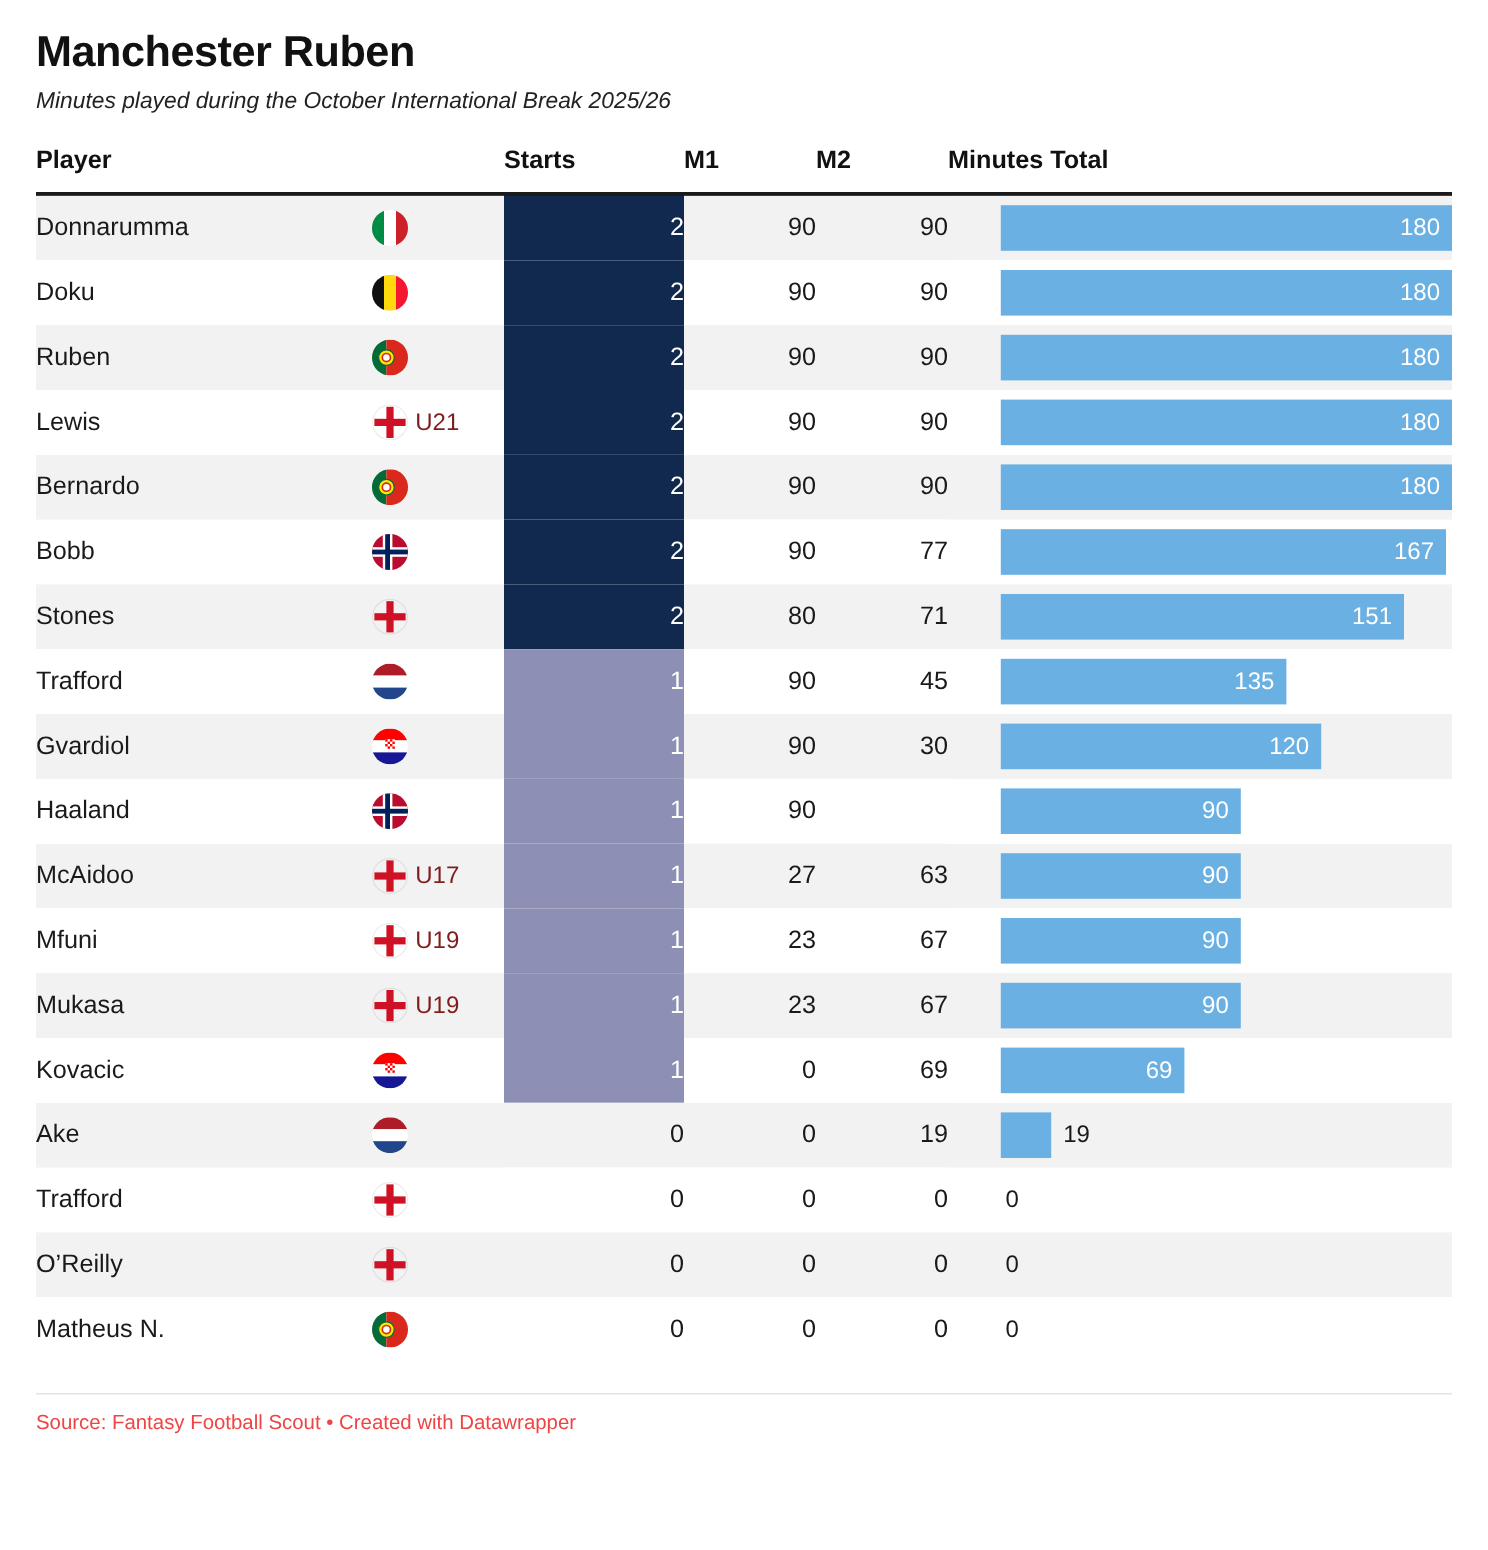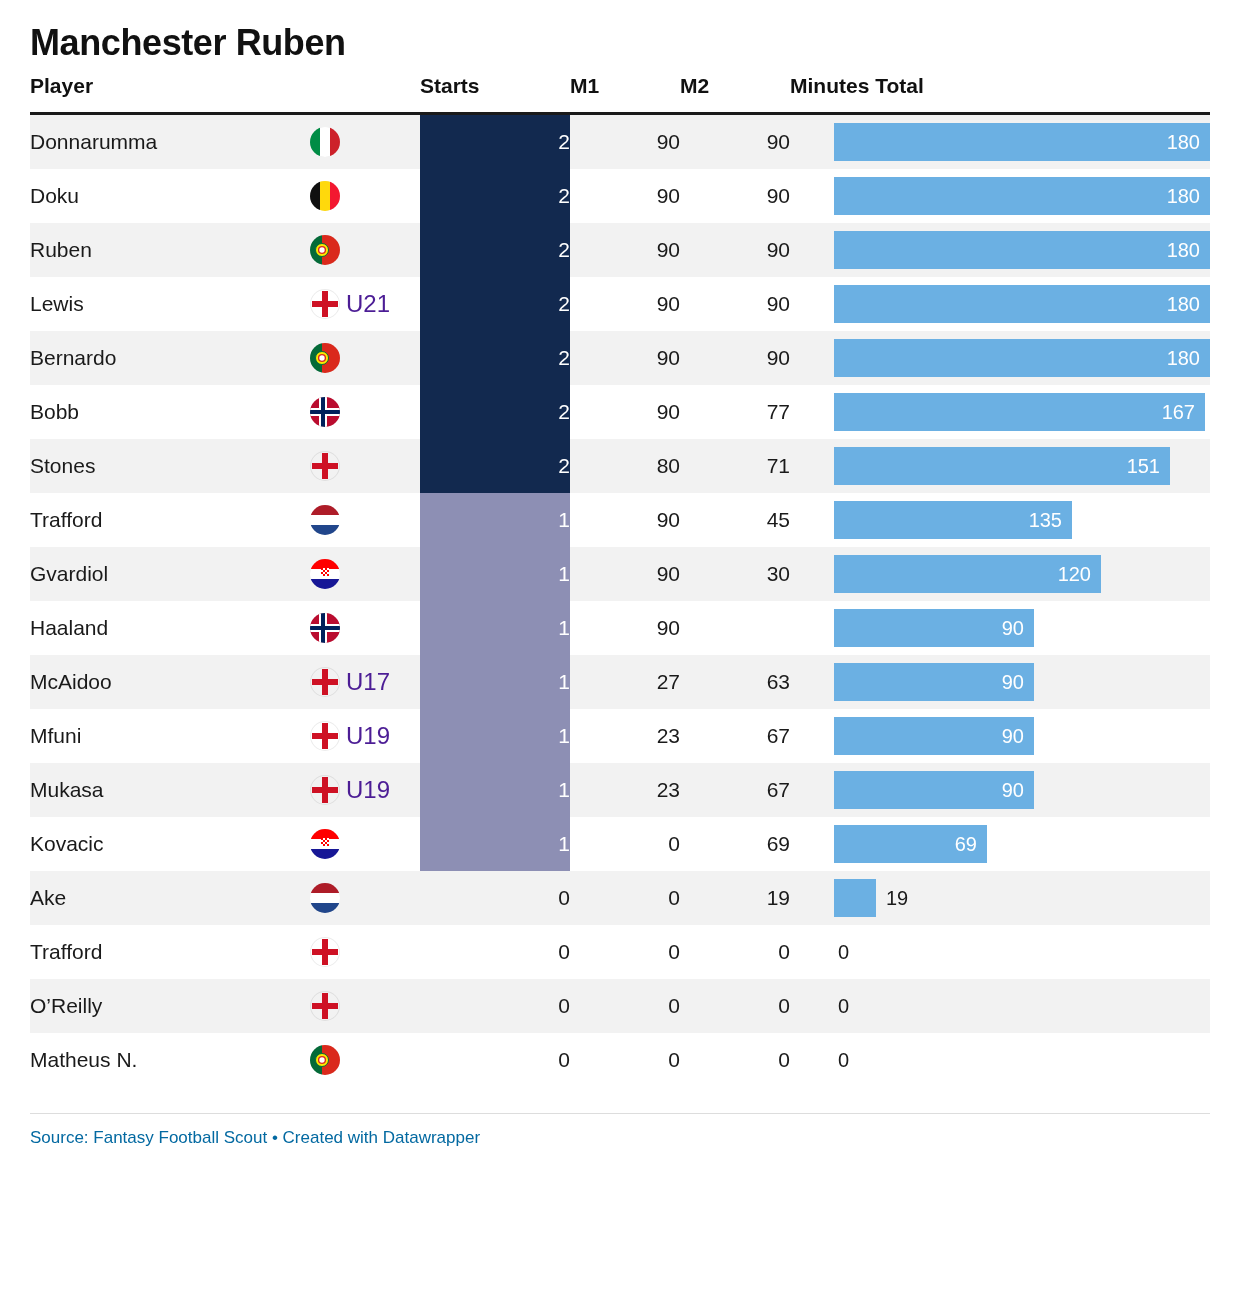--- a/index.html
+++ b/index.html
@@ -82,21 +82,21 @@
   .flag {
     width: 30px;
     height: 30px;
     border-radius: 50%;
     overflow: hidden;
     display: inline-block;
     flex: 0 0 auto;
     box-shadow: 0 0 0 1px rgba(0,0,0,0.08) inset;
   }
   .flag svg { display: block; }
-  .agegroup { font-size: 24px; color: #4c1d95; }
+  .agegroup { font-size: 20px; color: #7f1d1d; }
 
   td.starts {
     text-align: right;
     padding-right: 30px;
     font-variant-numeric: tabular-nums;
   }
   td.starts.hl2 { background: #12294f !important; color: #ffffff; }
   td.starts.hl1 { background: #8d8fb4 !important; color: #ffffff; }
 
   td.m1, td.m2 {
@@ -137,28 +137,29 @@
   .bar-outside {
     color: #1a1a1a;
     font-size: 20px;
     padding-left: 10px;
   }
   .footer {
     margin-top: 26px;
     border-top: 1px solid #dddddd;
     padding: 14px 0 0 0;
     font-size: 17px;
-    color: #0369a1;
+    color: #ef4444;
   }
 </style>
 </head>
 <body>
 
 <div class="page">
   <h1 class="title">Manchester Ruben</h1>
+  <div class="subtitle">Minutes played during the October International Break 2025/26</div>
 
   <table class="chart">
     <thead>
       <tr>
         <th class="c-player">Player</th>
         <th class="c-starts">Starts</th>
         <th class="c-m1">M1</th>
         <th class="c-m2">M2</th>
         <th class="c-total">Minutes Total</th>
       </tr>

